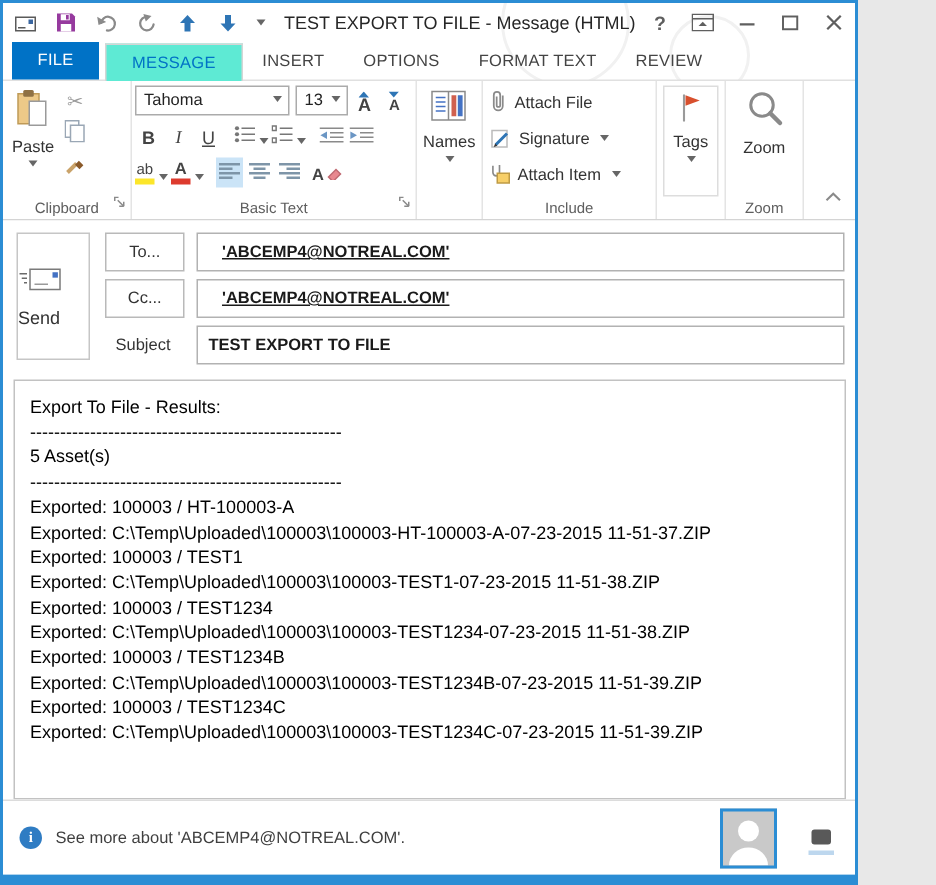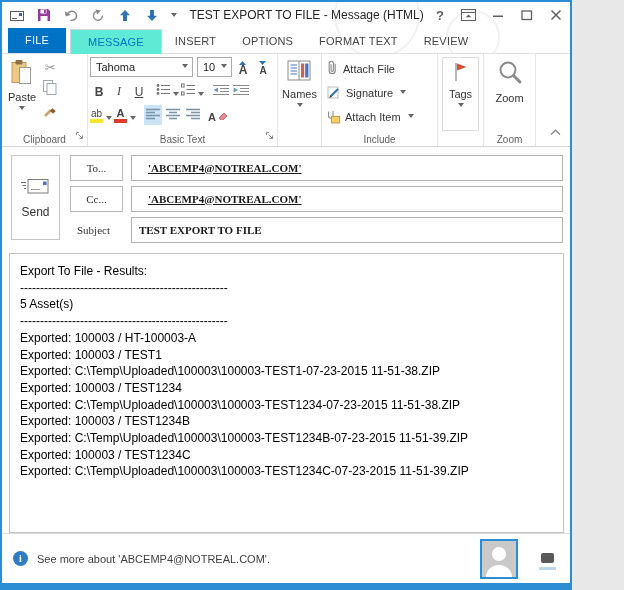--- a/index.html
+++ b/index.html
@@ -61,23 +61,23 @@
   .g-include{ width:116px; display:flex; flex-direction:column; }
   .inc-row{ display:flex; align-items:center; gap:5px; font-size:11px; color:#333; height:24px; padding-left:3px; }
   .inc-row .dn{ margin-left:2px; }
   .g-tags{ width:46px; display:flex; justify-content:center; }
   .g-zoom{ width:52px; display:flex; justify-content:center; }
   .g-rest{ flex:1; border-right:none; }
   .chev{ position:absolute; right:9px; bottom:6px; }
 
   
   .headerarea{ padding:8px 7px 6px 9px; display:flex; gap:10px; background:#fff; }
-  .sendbtn{ width:49px; height:85px; border:1px solid #c6c6c6; display:flex; flex-direction:column; align-items:center; justify-content:center; gap:6px; font-size:12px; color:#333; background:#fff; }
+  .sendbtn{ width:49px; height:85px; border:1px solid #c6c6c6; display:flex; flex-direction:column; align-items:flex-start; justify-content:center; gap:6px; font-size:12px; color:#333; background:#fff; }
   .fieldcol{ flex:1; display:flex; flex-direction:column; gap:5px; }
-  .hrow{ display:flex; align-items:center;font-family:Liberation Serif, serif; }
+  .hrow{ display:flex; align-items:center; }
   .hbtn{ width:53px; height:26px; border:1px solid #b9b9b9; background:#fff; font-size:11px; color:#333; display:flex; align-items:center; justify-content:center; }
   .hlabel{ width:53px; font-size:11px; color:#333; padding-left:7px; }
   .hfield{ flex:1; height:26px; border:1px solid #b2b2b2; background:#fff; margin-left:8px; display:flex; align-items:center; padding:0 7px; font-size:11px; font-weight:600; color:#1a1a1a; }
   .hfield.mail{ text-decoration:underline;padding-left:16px; }
 
   
   .bodybox{ flex:1; margin:4px 6px 0 7px; border:1px solid #c2c2c2; background:#fff; padding:9px 10px; overflow:hidden; }
   .bline{ font-size:12px; line-height:16.7px; color:#000; white-space:nowrap; }
 
   
@@ -215,21 +215,21 @@
       </span>
     </div>
 
     <div class="rgroup g-basic">
       <div class="btrow">
         <div class="combo font">
           <span>Tahoma</span>
           <span class="dn"></span>
         </div>
         <div class="combo size">
-          <span>10</span>
+          <span>13</span>
           <span class="dn"></span>
         </div>
         <div class="tbtn">
           <span class="stack">
               <svg width="7" height="5">
                 <path d="M3.5,0 L7,4 H0 Z" fill="#2e75b5"></path>
               </svg>
               <span class="bold" style="font-size:12px">A</span>
             </span>
         </div>
@@ -458,20 +458,21 @@
       </div>
     </div>
   </div>
 
   <div class="bodybox layer">
     <div class="bline">Export To File - Results:</div>
     <div class="bline">----------------------------------------------------</div>
     <div class="bline">5 Asset(s)</div>
     <div class="bline">----------------------------------------------------</div>
     <div class="bline">Exported: 100003 / HT-100003-A</div>
+    <div class="bline">Exported: C:\Temp\Uploaded\100003\100003-HT-100003-A-07-23-2015 11-51-37.ZIP</div>
     <div class="bline">Exported: 100003 / TEST1</div>
     <div class="bline">Exported: C:\Temp\Uploaded\100003\100003-TEST1-07-23-2015 11-51-38.ZIP</div>
     <div class="bline">Exported: 100003 / TEST1234</div>
     <div class="bline">Exported: C:\Temp\Uploaded\100003\100003-TEST1234-07-23-2015 11-51-38.ZIP</div>
     <div class="bline">Exported: 100003 / TEST1234B</div>
     <div class="bline">Exported: C:\Temp\Uploaded\100003\100003-TEST1234B-07-23-2015 11-51-39.ZIP</div>
     <div class="bline">Exported: 100003 / TEST1234C</div>
     <div class="bline">Exported: C:\Temp\Uploaded\100003\100003-TEST1234C-07-23-2015 11-51-39.ZIP</div>
   </div>
 

